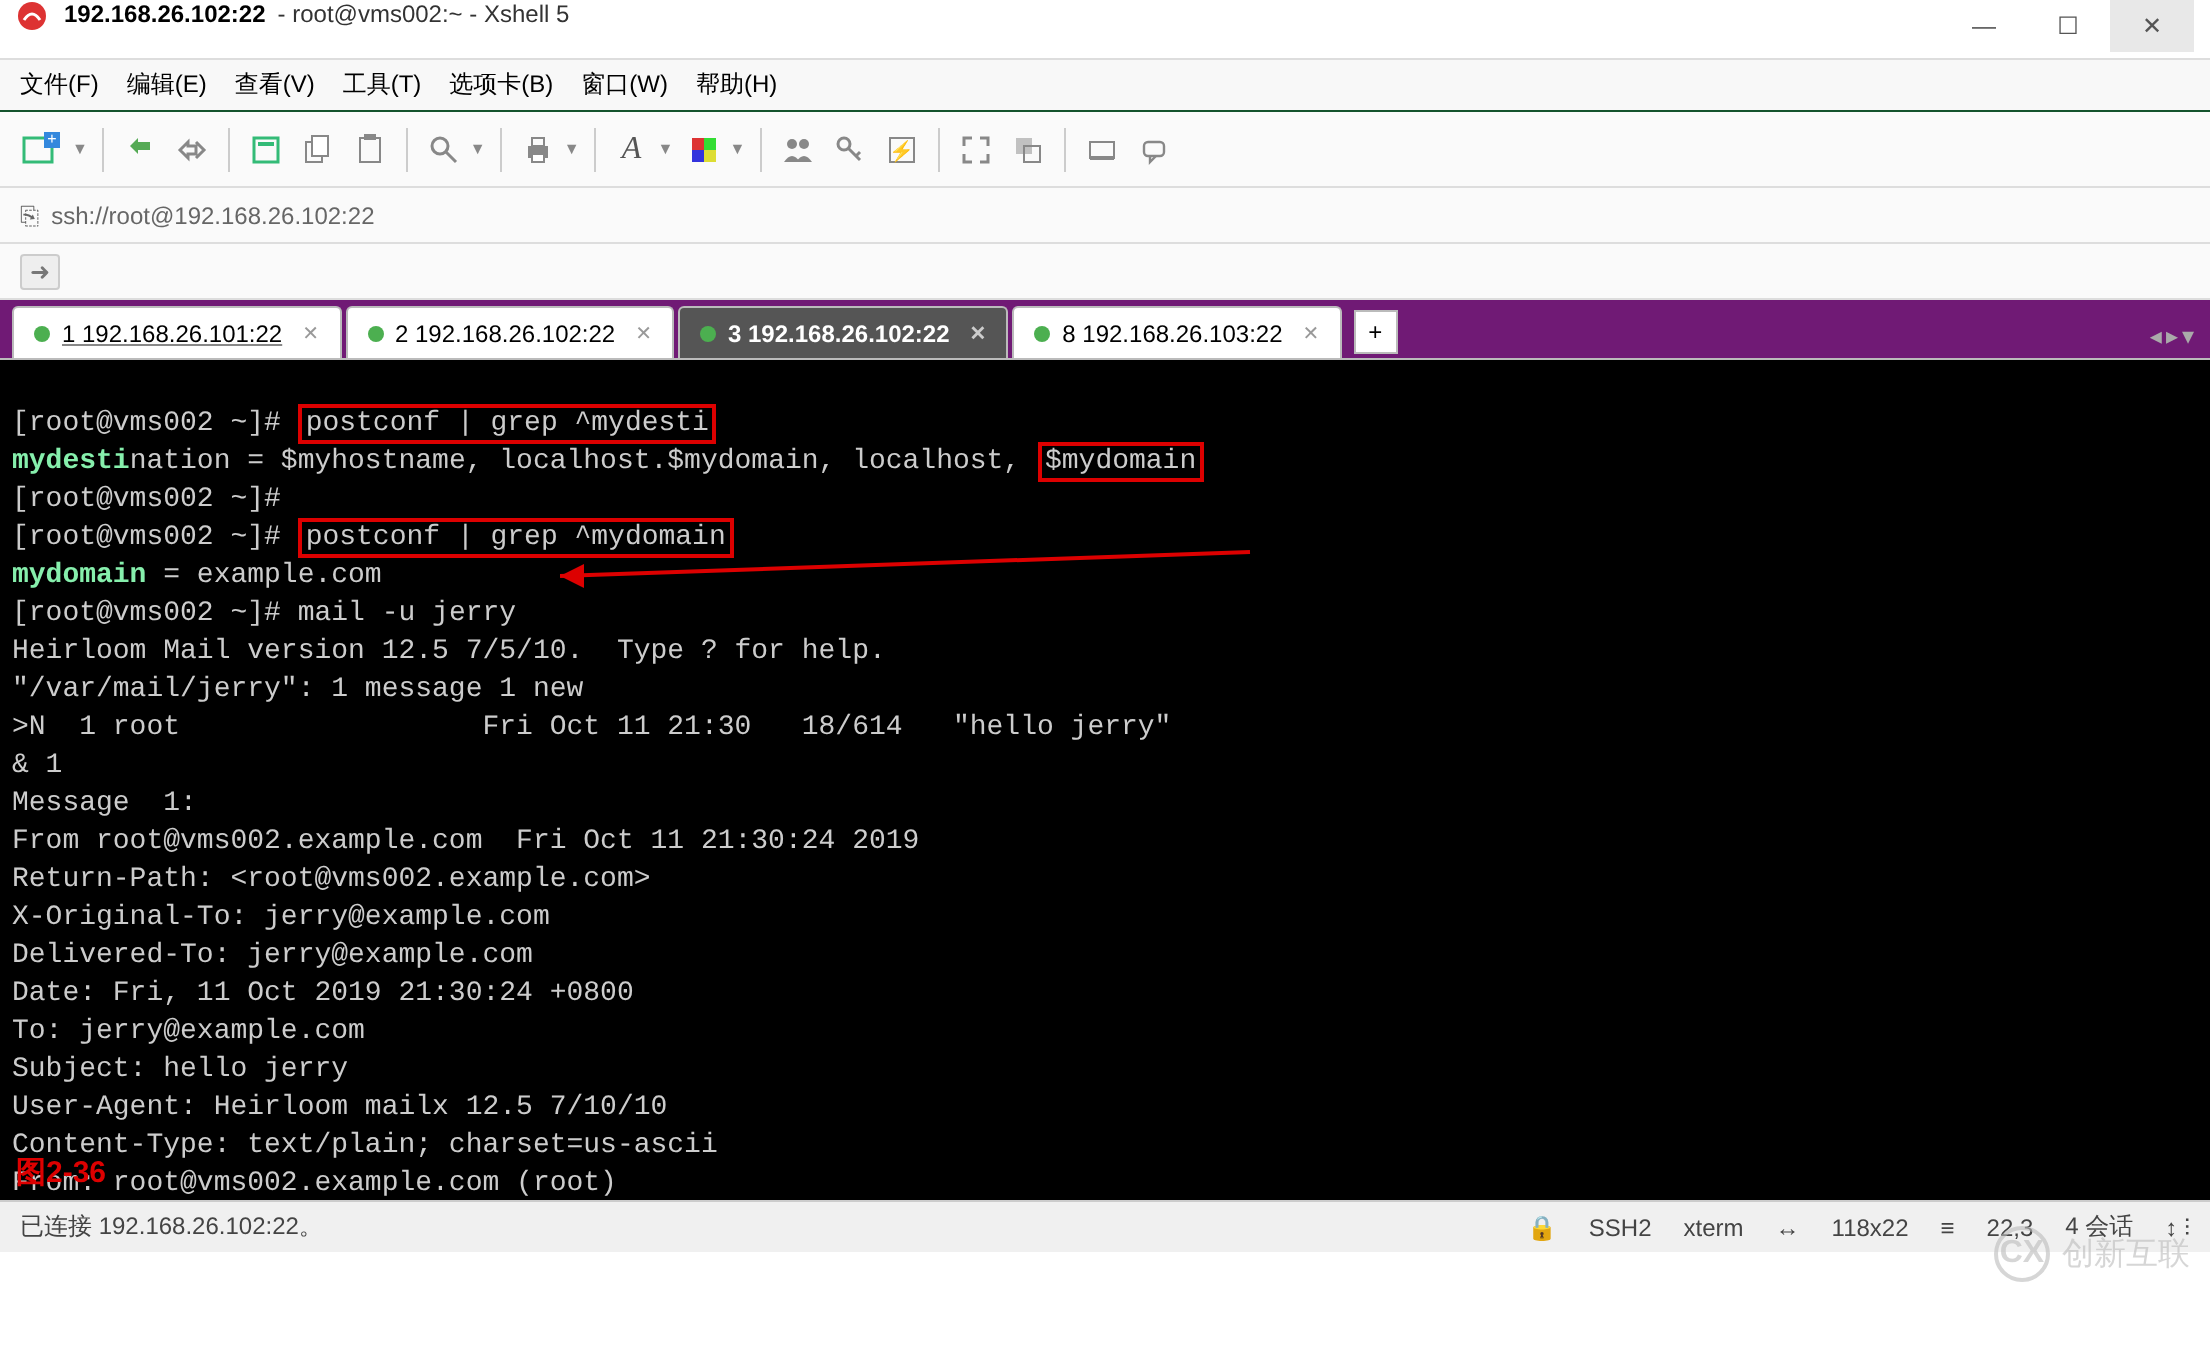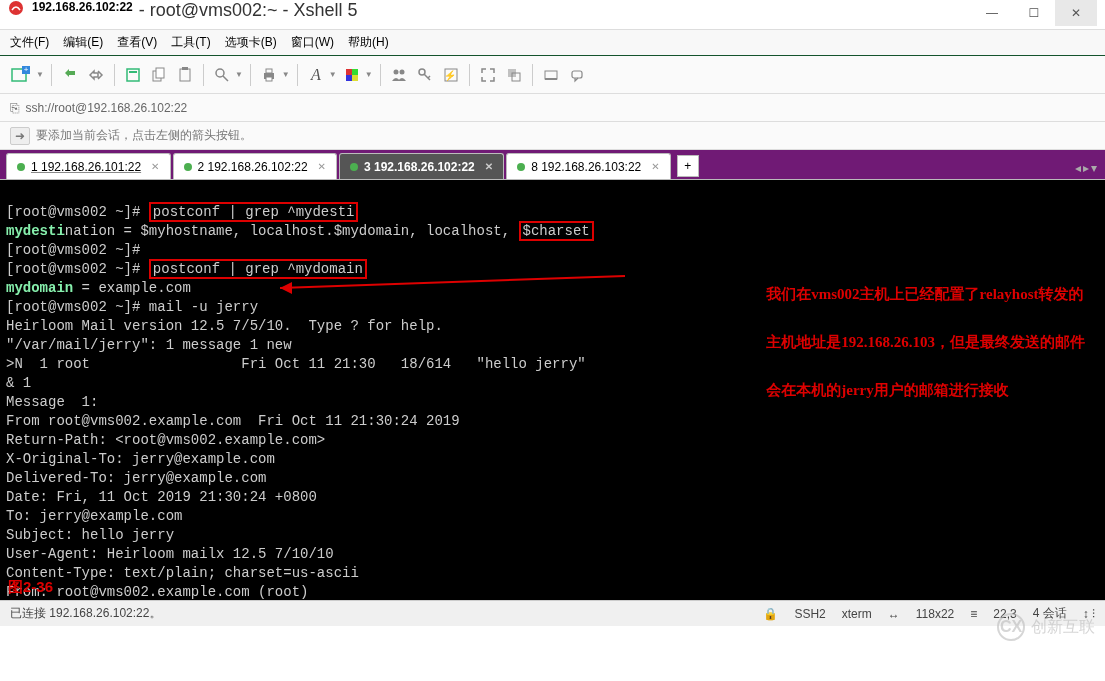--- a/index.html
+++ b/index.html
@@ -1,20 +1,20 @@
 <!DOCTYPE html>
 <html><head>
 <meta charset="utf-8">
 <style>
 * { margin: 0; padding: 0; box-sizing: border-box; }
 body { font-family: "Microsoft YaHei", Arial, sans-serif; font-size: 12px; background: #fff; width: 1105px; height: 681px; overflow: hidden; position: relative; }
 .titlebar { height: 30px; background: #fff; display: flex; padding: 0 8px; border-bottom: 1px solid #ddd; }
 .titlebar .appicon { width: 16px; height: 16px; margin-right: 8px; }
 .titlebar .title { font-weight: bold; font-size: 12px; flex: 0 0 auto; }
-.titlebar .subtitle { font-size: 18px; margin-left: 6px; color: #333; }
+.titlebar .subtitle { font-size: 12px; margin-left: 6px; color: #333; }
 .titlebar .spacer { flex: 1; }
 .titlebar .winbtn { width: 42px; height: 26px; display: flex; align-items: center; justify-content: center; color: #555; }
 .titlebar .winbtn.close { background: #e8e8e8; }
 .menubar { height: 26px; display: flex; align-items: center; padding: 0 10px; gap: 14px; border-bottom: 1px solid #14532d; background: #f8f8f8; }
 .menubar span { cursor: default; }
 .toolbar { height: 38px; display: flex; align-items: center; padding: 0 8px; gap: 4px; border-bottom: 1px solid #ddd; background: #fafafa; }
 .toolbar .tbtn { min-width: 22px; height: 24px; display: flex; align-items: center; justify-content: center; color: #555; padding: 0 3px; }
 .toolbar .sep { width: 1px; height: 22px; background: #ccc; margin: 0 3px; }
 .toolbar .drop { font-size: 8px; color: #888; margin-left: -2px; }
 .addrbar { height: 28px; display: flex; align-items: center; padding: 0 10px; gap: 6px; border-bottom: 1px solid #ddd; background: #fafafa; color: #666; }
@@ -182,21 +182,20 @@
     </div>
 </div>
 
 <div class="addrbar">
   <span>⎘</span>
   <span>ssh://root@192.168.26.102:22</span>
 </div>
 
 <div class="hintbar">
   <span style="background:#eee;border:1px solid #ccc;padding:1px 4px;border-radius:2px">➜</span>
-  <span>要添加当前会话，点击左侧的箭头按钮。</span>
 </div>
 
 <div class="tabbar">
   <div class="tab">
     <span class="dot"></span>
     <span class="tlabel" style="text-decoration:underline;text-decoration-color:#888">1 192.168.26.101:22</span>
     <span class="x">✕</span>
   </div>
   <div class="tab">
     <span class="dot"></span>
@@ -216,21 +215,21 @@
   <div class="tabadd">+</div>
   <div class="tabnav">
     <span>◂</span>
     <span>▸</span>
     <span>▾</span>
   </div>
 </div>
 
 <div class="terminal">
 <span><span>[root@vms002 ~]# </span><span class="hl">postconf | grep ^mydesti</span></span>
-<span><span class="my">mydesti</span><span>nation = $myhostname, localhost.$mydomain, localhost, </span><span class="hl">$charset</span></span>
+<span><span class="my">mydesti</span><span>nation = $myhostname, localhost.$mydomain, localhost, </span><span class="hl">$mydomain</span></span>
 <span>[root@vms002 ~]#</span>
 <span><span>[root@vms002 ~]# </span><span class="hl">postconf | grep ^mydomain</span></span>
 <span><span class="my">mydomain</span><span> = example.com</span></span>
 <span><span>[root@vms002 ~]# </span><span>mail -u jerry</span></span>
 <span>Heirloom Mail version 12.5 7/5/10.  Type ? for help.</span>
 <span>"/var/mail/jerry": 1 message 1 new</span>
 <span>&gt;N  1 root                  Fri Oct 11 21:30   18/614   "hello jerry"</span>
 <span>&amp; 1</span>
 <span>Message  1:</span>
 <span>From root@vms002.example.com  Fri Oct 11 21:30:24 2019</span>
@@ -241,25 +240,20 @@
 <span>To: jerry@example.com</span>
 <span>Subject: hello jerry</span>
 <span>User-Agent: Heirloom mailx 12.5 7/10/10</span>
 <span>Content-Type: text/plain; charset=us-ascii</span>
 <span>From: root@vms002.example.com (root)</span>
 
 <svg class="arrow" style="left:280px;top:94px" width="350" height="20">
       <line x1="0" y1="14" x2="345" y2="2" stroke="#d00" stroke-width="2"></line>
       <polygon points="0,14 12,8 12,20" fill="#d00"></polygon>
     </svg>
-<div class="anno" style="right:20px;top:78px">
-<div>我们在vms002主机上已经配置了relayhost转发的</div>
-<div>主机地址是192.168.26.103，但是最终发送的邮件</div>
-<div>会在本机的jerry用户的邮箱进行接收</div>
-</div>
 <div class="figlabel">图2-36</div>
 </div>
 
 <div class="statusbar">
   <span>已连接 192.168.26.102:22。</span>
   <div class="sp"></div>
   <span>🔒</span>
   <span>SSH2</span>
   <span>xterm</span>
   <span>↔</span>

